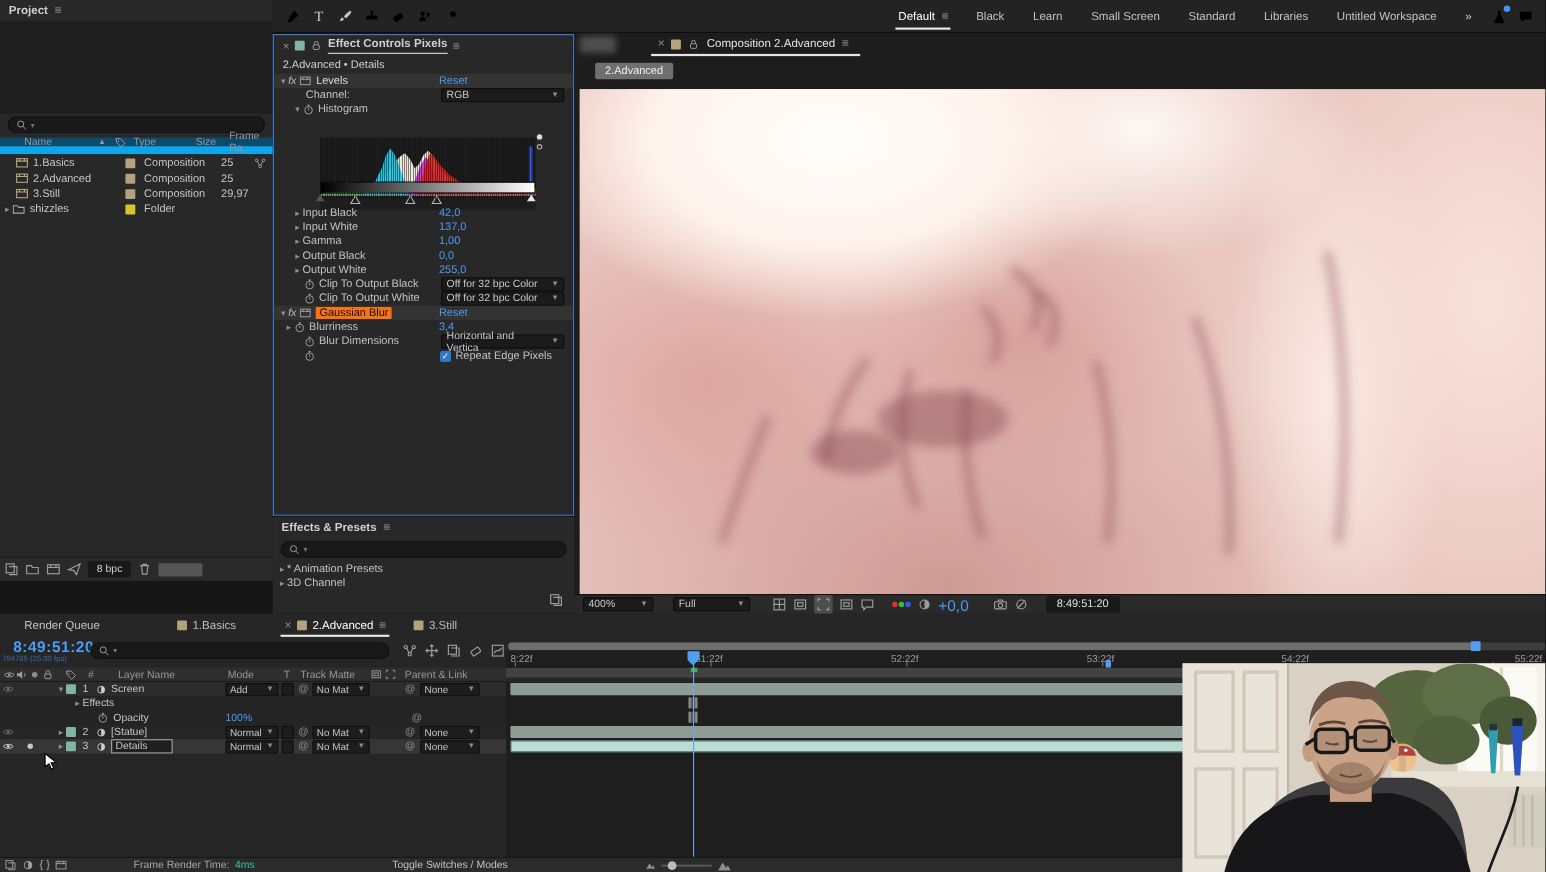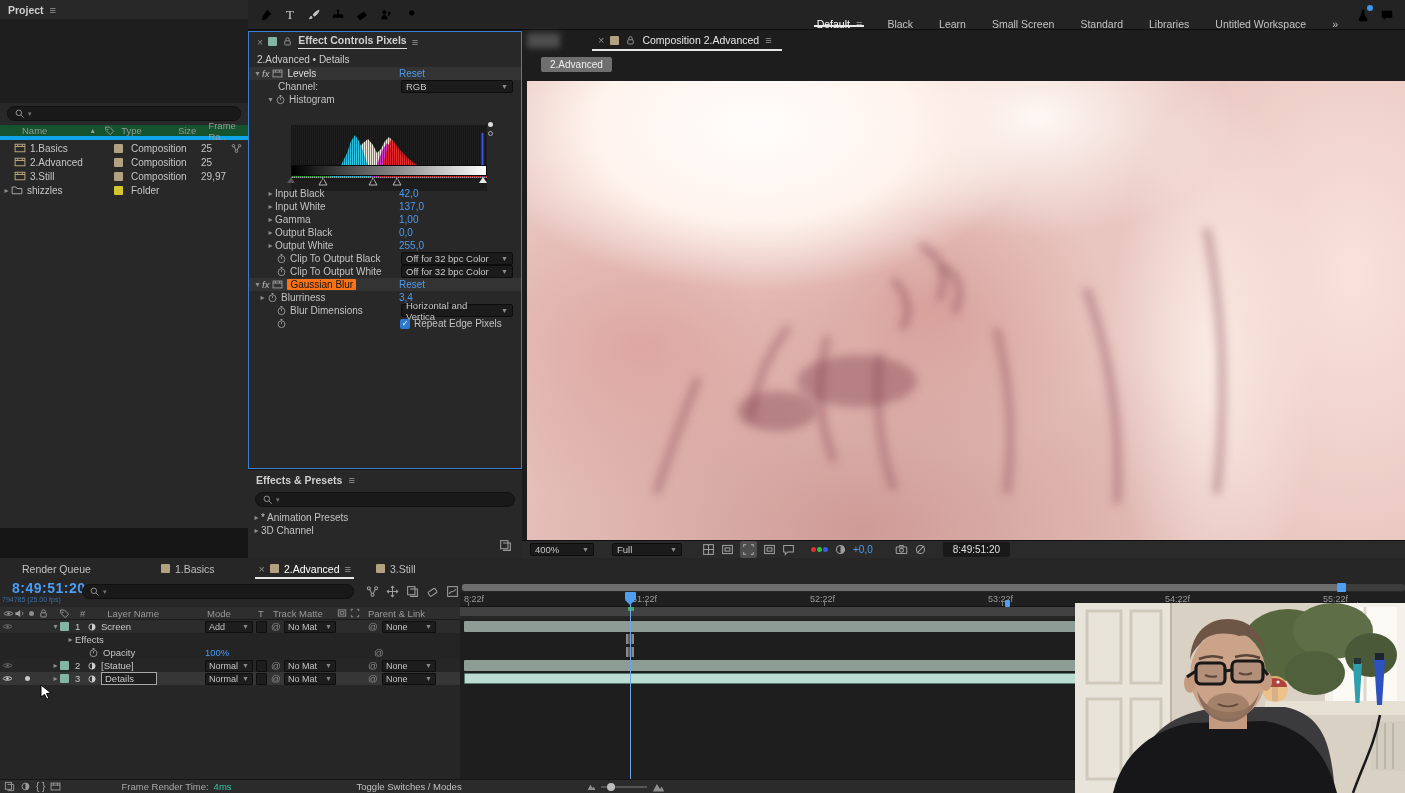--- a/index.html
+++ b/index.html
@@ -14,21 +14,21 @@
 .dd{background:#1b1b1b;border:1px solid #0c0c0c;border-radius:2px;height:13px;display:flex;align-items:center;justify-content:space-between;padding:0 4px;font-size:9.5px;color:#c8c8c8;gap:4px}
 .dd .cv{color:#8d8d8d;font-size:7px}
 .val{color:#4c9bf0}
 .menu{color:#9a9a9a;font-size:11px;letter-spacing:-1px}
 
 #topbar{left:0;top:0;width:1405px;height:30px;background:#232323;border-bottom:1px solid #0d0d0d;display:flex;align-items:center}
 .tool{width:24px;height:23px;border-radius:3px;display:flex;align-items:center;justify-content:center;color:#c4c4c4}
 .tool.active{background:#2e79d0;color:#fff}
 .tool.dim{color:#5c5c5c}
 .tsep{width:1px;height:18px;background:#3a3a3a;margin:0 3px}
-.wtab{padding:0 13px;height:30px;display:flex;align-items:flex-end;font-size:10.5px;color:#c2c2c2;position:relative}
+.wtab{padding:0 13px;height:30px;display:flex;align-items:center;font-size:10.5px;color:#c2c2c2;position:relative}
 .wtab.active{color:#fff}
 .wtab.active:after{content:"";position:absolute;left:10px;right:10px;bottom:3px;height:2px;background:#e8e8e8}
 
 .panel{background:#282828;position:absolute}
 .phead{height:19px;display:flex;align-items:center;gap:6px;padding:0 8px;color:#cfcfcf;font-size:10.5px}
 .search{background:#191919;border:1px solid #101010;border-radius:9px;height:15px;display:flex;align-items:center;gap:3px;padding:0 6px;color:#8a8a8a;font-size:9px}
 .swatch{width:9px;height:9px;border-radius:1px;display:inline-block}
 .prow{height:14px;display:flex;align-items:center;font-size:10px;color:#c6c6c6}
 
 .erow{position:absolute;left:0;width:100%;height:13px;display:flex;align-items:center;font-size:10px;color:#c2c2c2}
@@ -303,21 +303,21 @@
     </div>
     <div class="abs" style="left:0;top:19px;width:248px;height:84px;background:#1e1e1e"></div>
     <div class="search abs" style="left:7px;top:106px;width:234px">
       <span class="ic">
           <svg width="11" height="11">
             <use href="#s-srch"></use>
           </svg>
         </span>
         <span style="font-size:7px;color:#777">▾</span>
     </div>
-    <div class="abs f" style="left:0;top:125px;width:248px;height:15px;background:#14532d;border-bottom:4px solid #0ea5e9">
+    <div class="abs f" style="left:0;top:125px;width:248px;height:15px;background:#0c4a6e;border-bottom:7px solid #0ea5e9">
       <span class="hcell" style="margin-left:22px">Name</span>
       <span style="margin-left:42px;color:#9a9a9a;font-size:7px">▲</span>
       <span class="ic" style="margin-left:8px">
           <svg width="11" height="11">
             <use href="#s-tag"></use>
           </svg>
         </span>
       <span class="hcell" style="margin-left:6px">Type</span>
       <span class="hcell" style="margin-left:36px">Size</span>
       <span class="hcell" style="margin-left:12px">Frame Ra..</span>
@@ -369,20 +369,49 @@
           <svg width="12" height="12">
             <use href="#s-fold"></use>
           </svg>
         </span>
       <span style="margin-left:4px">shizzles</span>
       <span class="swatch" style="margin-left:auto;background:#d5c52f"></span>
       <span style="width:70px;margin-left:8px">Folder</span>
       <span style="width:47px"></span>
     </div>
 
+    <div class="abs f" style="left:0;top:506px;width:248px;height:22px;background:#2a2a2a;border-top:1px solid #191919;gap:6px;padding:0 4px">
+      <span class="ic">
+          <svg width="13" height="13">
+            <use href="#s-pgs"></use>
+          </svg>
+        </span>
+      <span class="ic">
+          <svg width="13" height="13">
+            <use href="#s-fold"></use>
+          </svg>
+        </span>
+      <span class="ic">
+          <svg width="13" height="13">
+            <use href="#s-comp"></use>
+          </svg>
+        </span>
+      <span class="ic">
+          <svg width="13" height="13">
+            <use href="#s-plane"></use>
+          </svg>
+        </span>
+      <span style="background:#191919;border-radius:2px;padding:2px 8px;font-size:9.5px;color:#cfcfcf">8 bpc</span>
+      <span class="ic">
+          <svg width="13" height="13">
+            <use href="#s-trash"></use>
+          </svg>
+        </span>
+      <span style="width:40px;height:12px;background:#555;border-radius:1px"></span>
+    </div>
   </div>
 
   <div class="panel" style="left:248px;top:31px;width:274px;height:438px;border:1px solid #3a7fd5">
     <div class="phead" style="gap:5px">
       <span style="color:#8a8a8a">×</span>
       <span class="swatch" style="background:#84b5a4"></span>
       <span class="ic">
           <svg width="11" height="11">
             <use href="#s-lock"></use>
           </svg>
@@ -654,21 +683,21 @@
       <span class="f" style="margin-left:10px;gap:1px">
         <span style="width:5px;height:5px;border-radius:50%;background:#e03030"></span>
         <span style="width:5px;height:5px;border-radius:50%;background:#30c040"></span>
         <span style="width:5px;height:5px;border-radius:50%;background:#3858f0"></span>
       </span>
       <span class="ic">
           <svg width="13" height="13">
             <use href="#s-expo"></use>
           </svg>
         </span>
-      <span class="val" style="font-size:10px">+0,0</span>
+      <span class="val" style="font-size:14px">+0,0</span>
       <span class="ic" style="margin-left:16px">
           <svg width="13" height="13">
             <use href="#s-cam"></use>
           </svg>
         </span>
       <span class="ic">
           <svg width="13" height="13">
             <use href="#s-snap2"></use>
           </svg>
         </span>
@@ -736,21 +765,21 @@
     <div class="abs" style="left:462px;top:26px;width:943px;height:7px;background:#3d3d3d;border-radius:3px"></div>
     <div class="abs" style="left:462px;top:26px;width:876px;height:7px;background:#6e6e6e;border-radius:3px"></div>
     <div class="abs" style="left:1337px;top:25px;width:9px;height:9px;background:#4f9ef0;border-radius:1px"></div>
 
     <div class="abs" style="left:460px;top:34px;width:945px;height:15px;background:#1f1f1f;border-bottom:1px solid #121212">
       <span class="rlabel" style="left:4px;top:2px">8:22f</span>
       <span class="rlabel" style="left:172px;top:2px">51:22f</span>
       <span class="rlabel" style="left:350px;top:2px">52:22f</span>
       <span class="rlabel" style="left:528px;top:2px">53:22f</span>
       <span class="rlabel" style="left:705px;top:2px">54:22f</span>
-      <span class="rlabel" style="left:863px;top:2px">55:22f</span>
+      <span class="rlabel" style="left:917px;top:2px">55:22f</span>
       <span class="tick" style="left:8px;bottom:0"></span>
         <span class="tick" style="left:186px;bottom:0"></span>
       <span class="tick" style="left:364px;bottom:0"></span>
         <span class="tick" style="left:542px;bottom:0"></span>
       <span class="tick" style="left:719px;bottom:0"></span>
         <span class="tick" style="left:897px;bottom:0"></span>
       <span class="abs" style="left:545px;top:8px;width:5px;height:7px;background:#4f9ef0;border-radius:1px"></span>
     </div>
     <div class="abs" style="left:460px;top:49px;width:945px;height:9px;background:#424242">
       <span class="abs" style="left:168px;top:0;width:6px;height:4px;background:#3fae52"></span>

